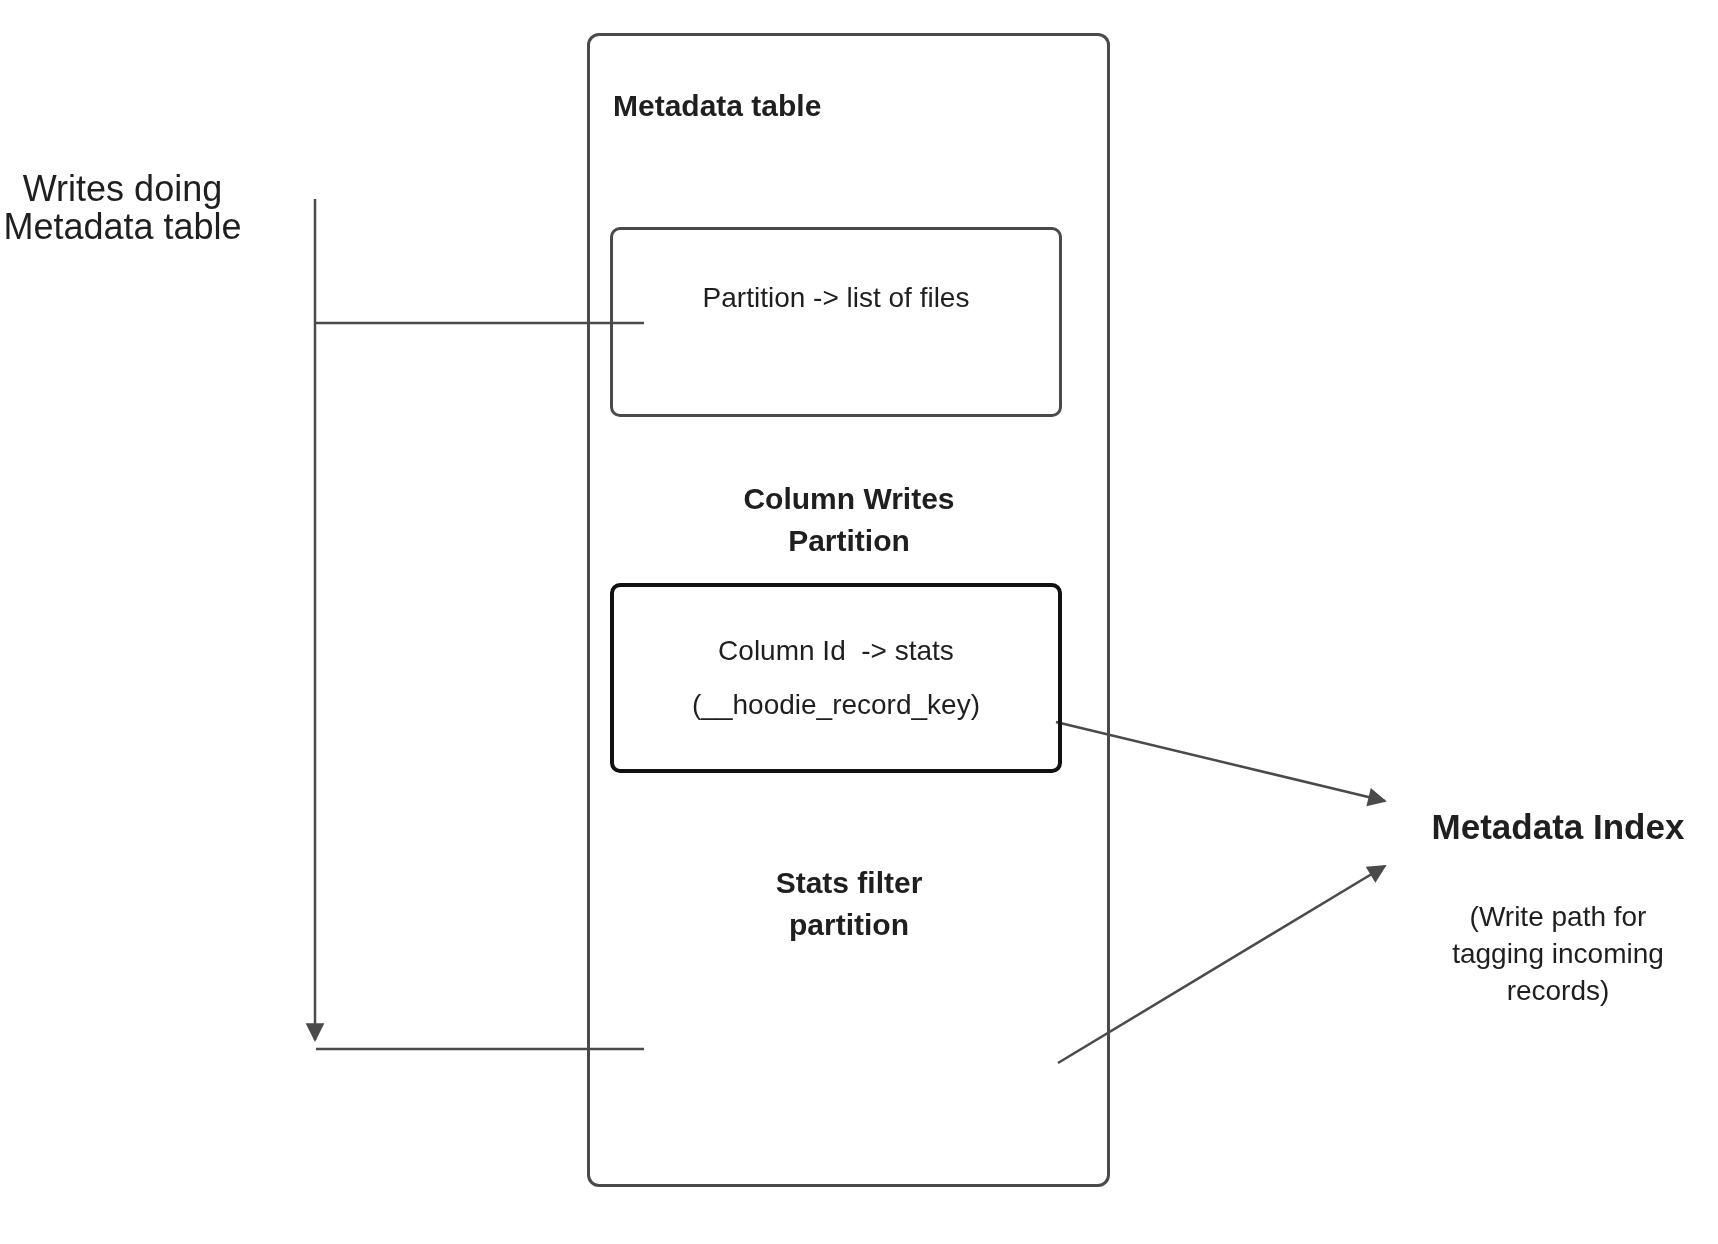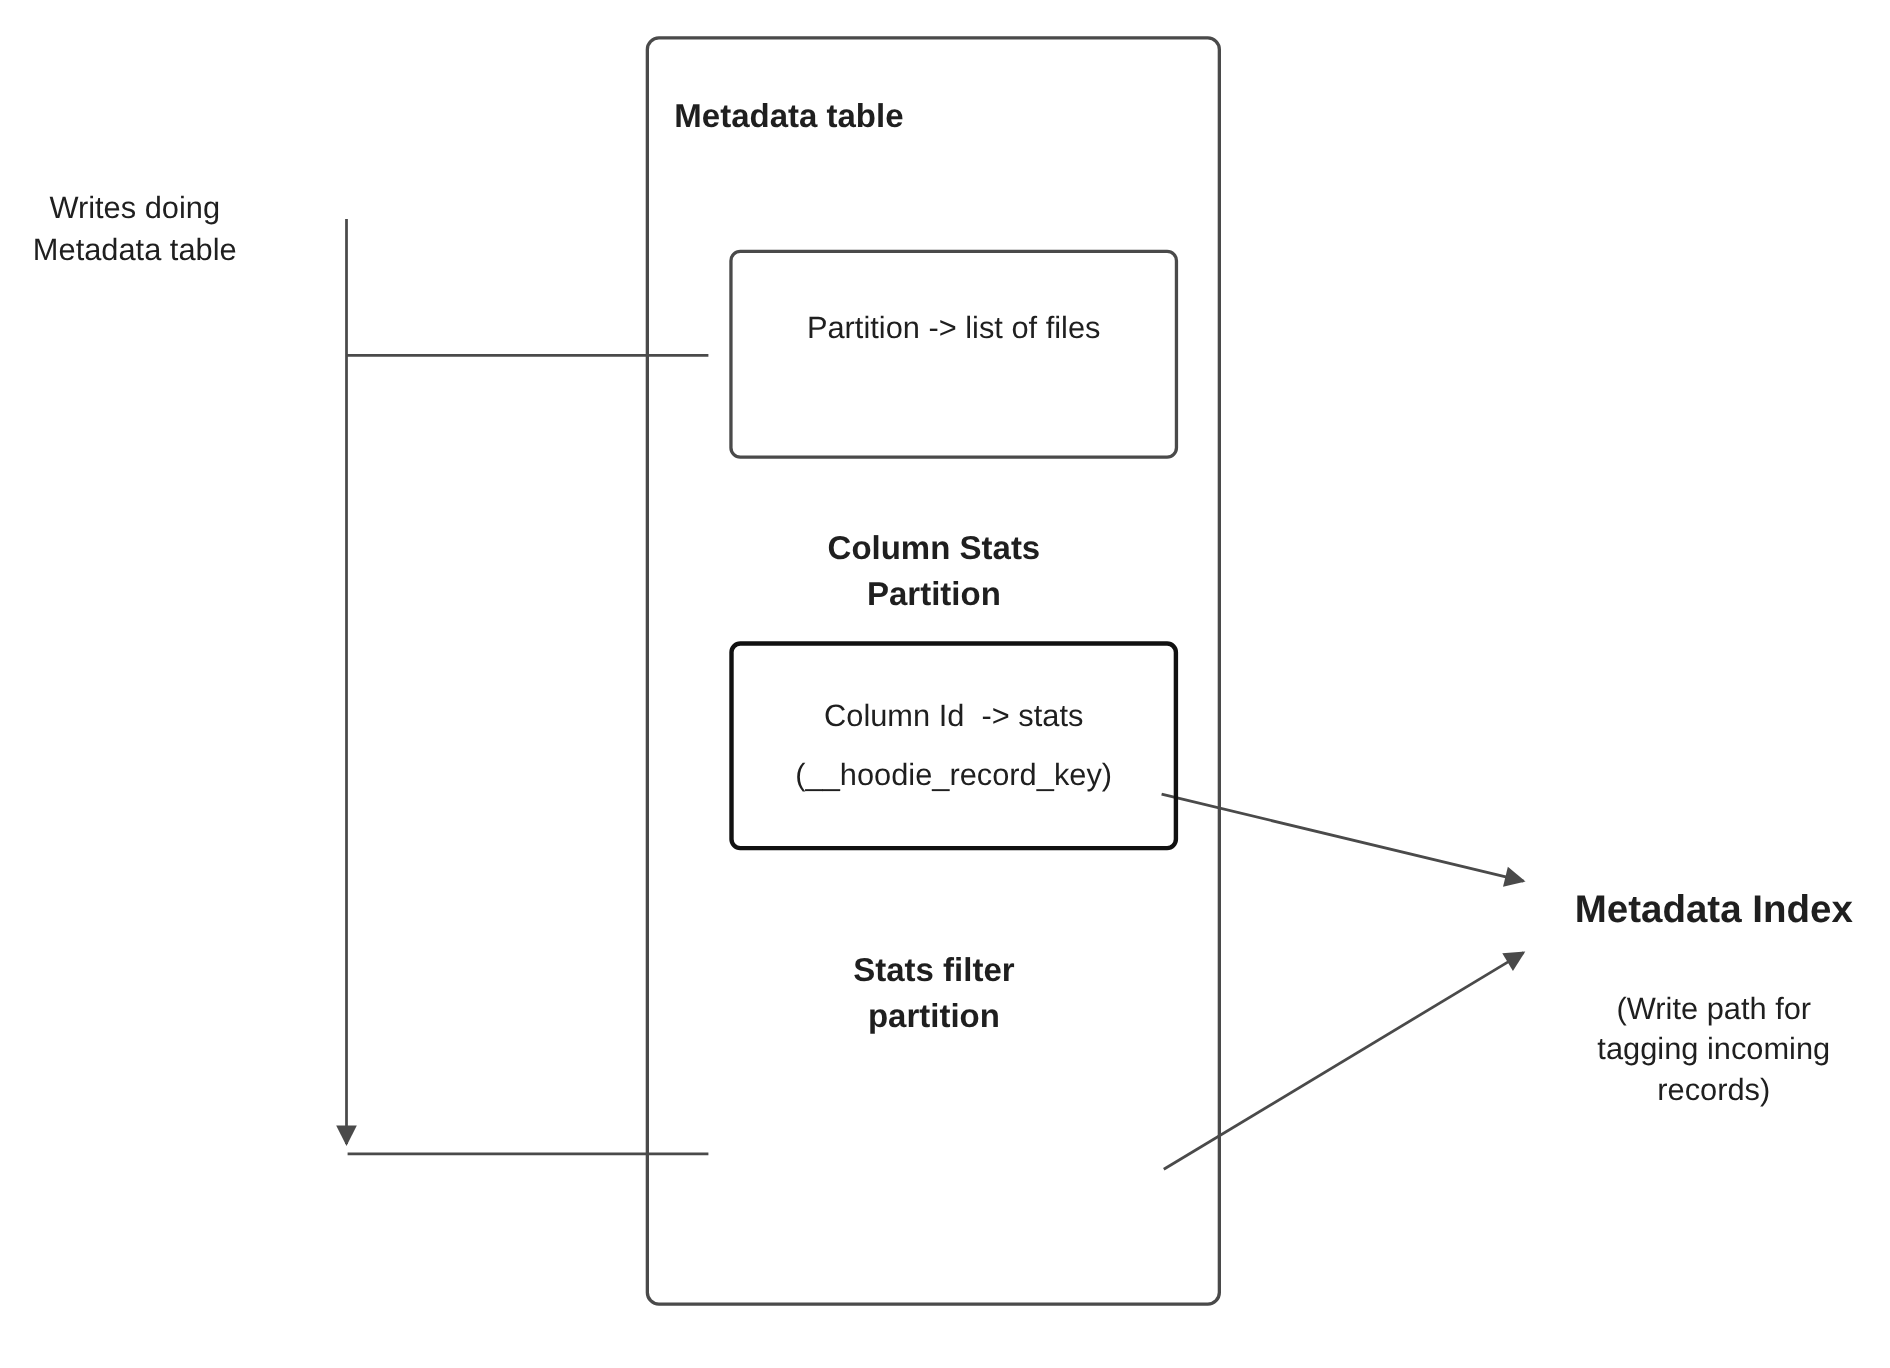--- a/index.html
+++ b/index.html
@@ -11,21 +11,21 @@
     font-family: "Liberation Sans", sans-serif;
     color: #1f1f1f;
     overflow: hidden;
   }
   .abs { position: absolute; }
   #connector-svg { position: absolute; left: 0; top: 0; width: 1718px; height: 1244px; }
 
   
   .note {
     left: 0px; top: 170px; width: 245px;
-    font-size: 28px; line-height: 38px; text-align: center;
+    font-size: 36px; line-height: 38px; text-align: center;
   }
   .outer-title {
     left: 613px; top: 90px;
     font-size: 30px; font-weight: bold; line-height: 32px;
     white-space: pre;
   }
   .section-heading {
     left: 645px; width: 408px;
     font-size: 30px; font-weight: bold; line-height: 42px;
     text-align: center;
@@ -42,21 +42,21 @@
     border-radius: 10px;
     background: transparent;
     display: flex; flex-direction: column;
     align-items: center; justify-content: center;
   }
   #outer-box {
     left: 587px; top: 33px; width: 523px; height: 1154px;
     border-radius: 12px;
     display: block;
   }
-  .inner-box { left: 663px; width: 408px; height: 190px; }
+  .inner-box { left: 610px; width: 452px; height: 190px; }
   #files-box { top: 227px; justify-content: flex-start; }
   #stats-box { top: 583px; border: 4px solid #111111; gap: 14px; }
   #bloom-box { top: 968px; }
 
   .box-text {
     font-size: 28px; line-height: 40px; text-align: center;
     white-space: pre;
   }
   #files-box .box-text { margin-top: 48px; }
 
@@ -102,21 +102,21 @@
 
   <div id="outer-box" class="abs box"></div>
 
   <div class="abs outer-title">Metadata table</div>
 
   <div id="files-box" class="abs box inner-box">
     <div class="box-text">Partition -&gt; list of files</div>
   </div>
 
   <div class="abs section-heading heading-stats">
-    <span class="heading-line">Column Stats</span>
+    <span class="heading-line">Column Writes</span>
     <span class="heading-line">Partition</span>
   </div>
   <div id="stats-box" class="abs box inner-box">
     <div class="box-text">Column Id  -&gt; stats</div>
     <div class="box-text">(__hoodie_record_key)</div>
   </div>
 
   <div class="abs section-heading heading-bloom">
     <span class="heading-line">Stats filter</span>
     <span class="heading-line">partition</span>

